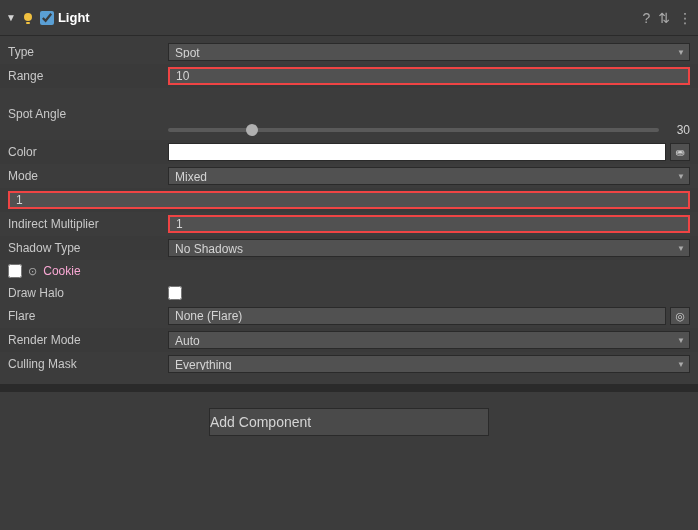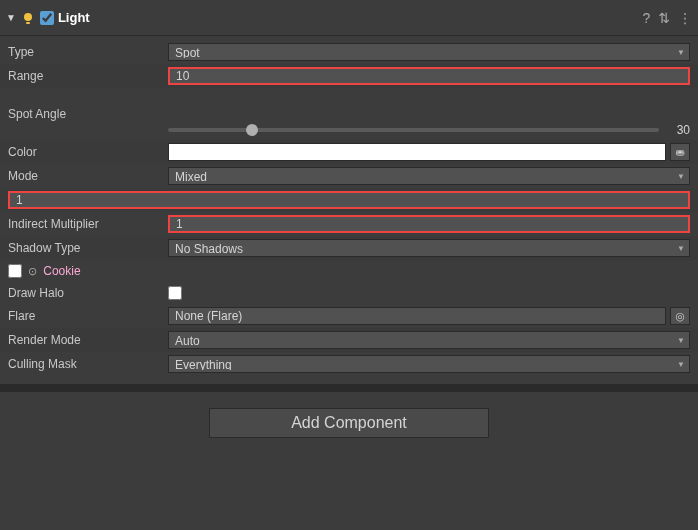--- a/index.html
+++ b/index.html
@@ -274,25 +274,25 @@
     .add-component-area {
       display: flex;
       justify-content: center;
       padding: 12px;
     }
 
     .add-component-btn {
       background-color: #4a4a4a;
       border: 1px solid #2a2a2a;
       color: #d4d4d4;
-      font-size: 16px;
+      font-size: 14px;
       padding: 5px 0;
       width: 280px;
       cursor: pointer;
-      text-align: center;
+      text-align: left;
     }
 
     
     .bulb-icon {
       width: 16px;
       height: 16px;
     }
   </style>
 </head>
 <body>

